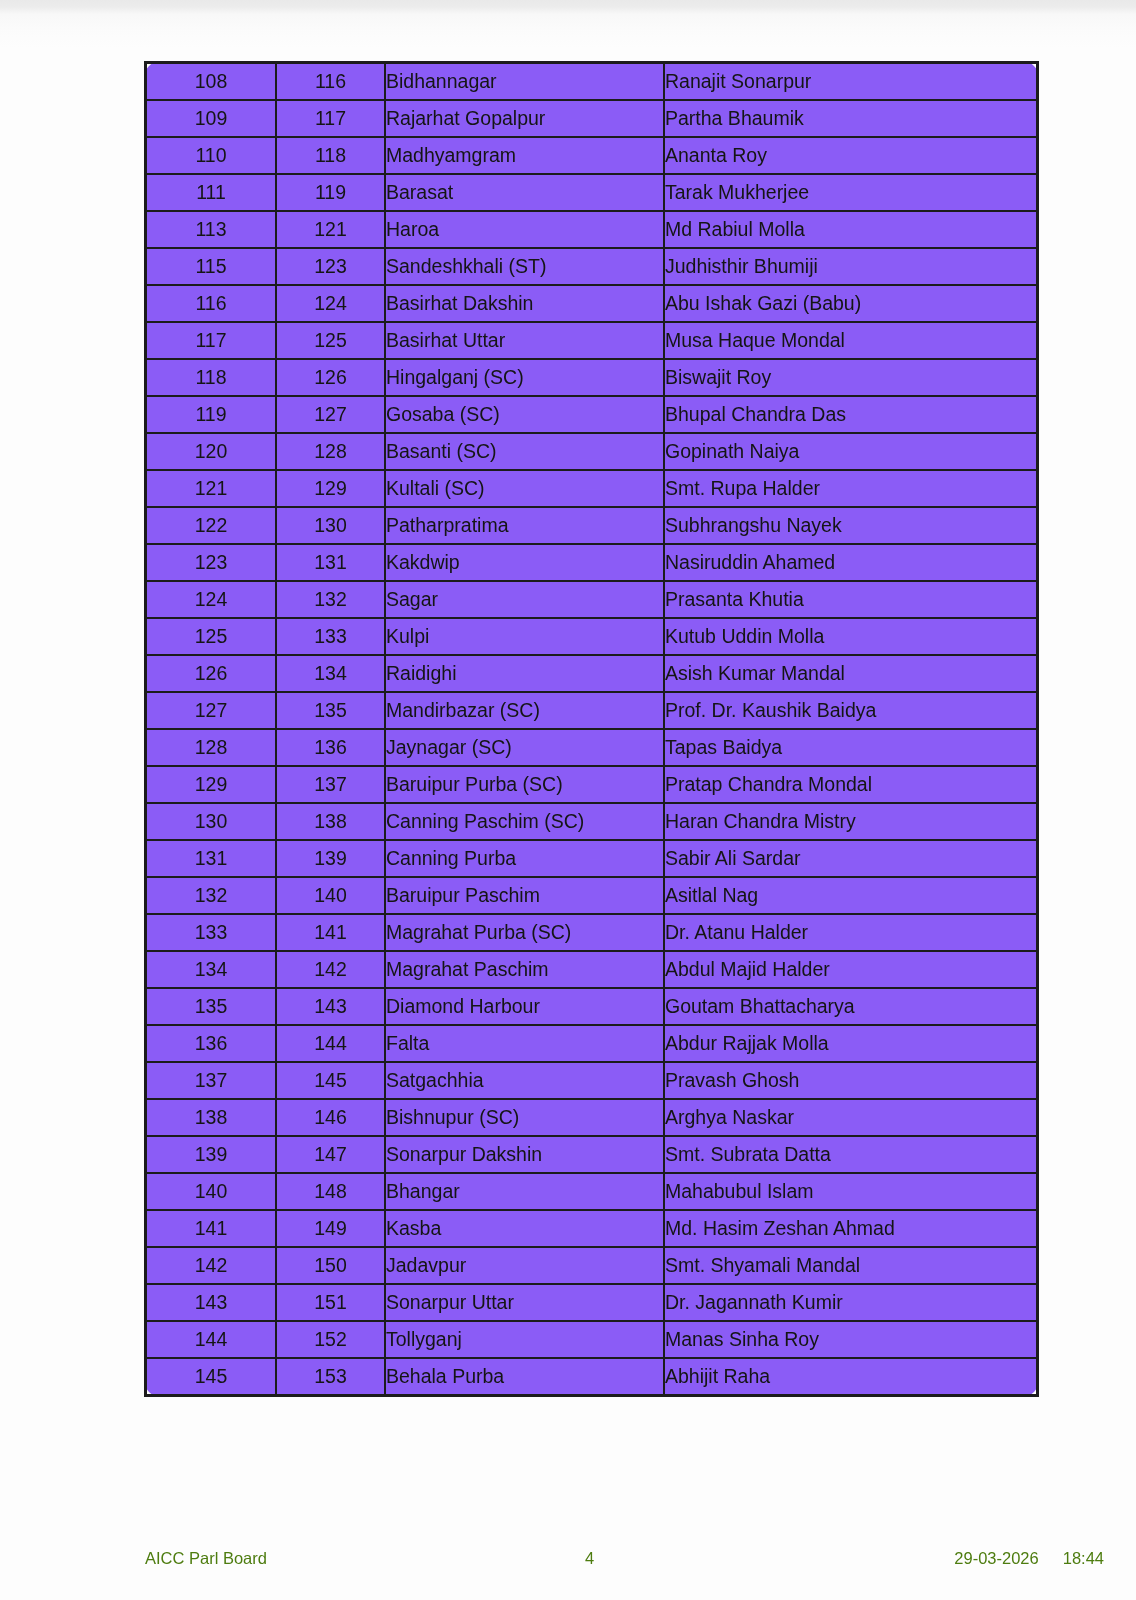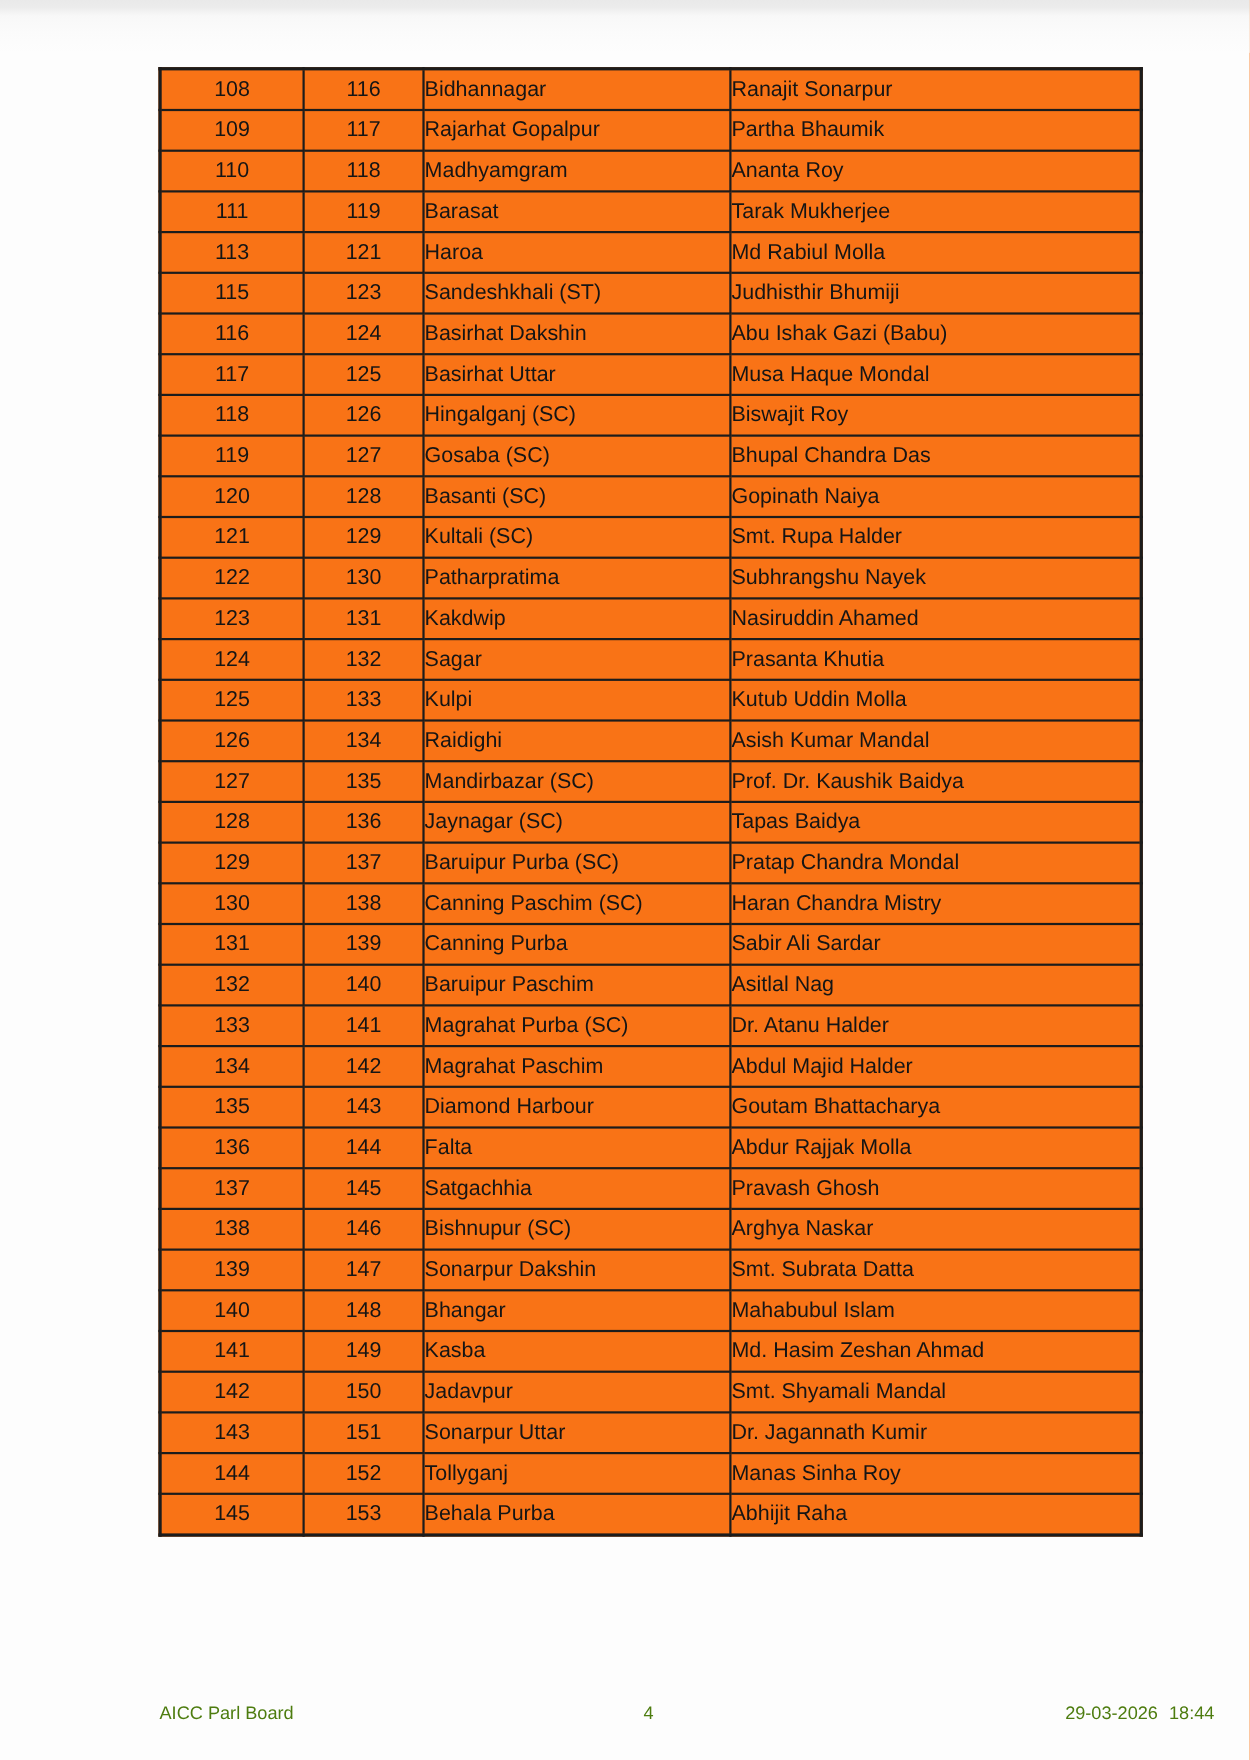--- a/index.html
+++ b/index.html
@@ -26,21 +26,22 @@
       #fbfbfb 60%,
       #fdfdfd 100%);
   }
   table.list-table {
     position: absolute;
     left: 144px;
     top: 61px;
     border-collapse: collapse;
     table-layout: fixed;
     width: 891px;
-    background: #f97316;
+    background: #8b5cf6;
+    border-radius: 17px;
   }
   table.list-table td {
     border: 2px solid #1c1c1c;
     height: 35px; 
     font-size: 19.5px;
     line-height: 1;
     vertical-align: middle;
     white-space: nowrap;
     overflow: hidden;
     padding: 0;
@@ -67,21 +68,21 @@
     position: absolute;
     left: 144px; top: 6px;
     width: 891px;
     text-align: center;
   }
   .footer-right {
     position: absolute;
     right: 32px; top: 6px;
     text-align: right;
   }
-  .footer-right .date { margin-right: 10px; }
+  .footer-right .date { margin-right: 24px; }
 </style>
 </head>
 <body>
 
 <div class="page">
 
   <div class="scan-top-edge"></div>
 
   <table class="list-table">
     <tbody id="table-body">

